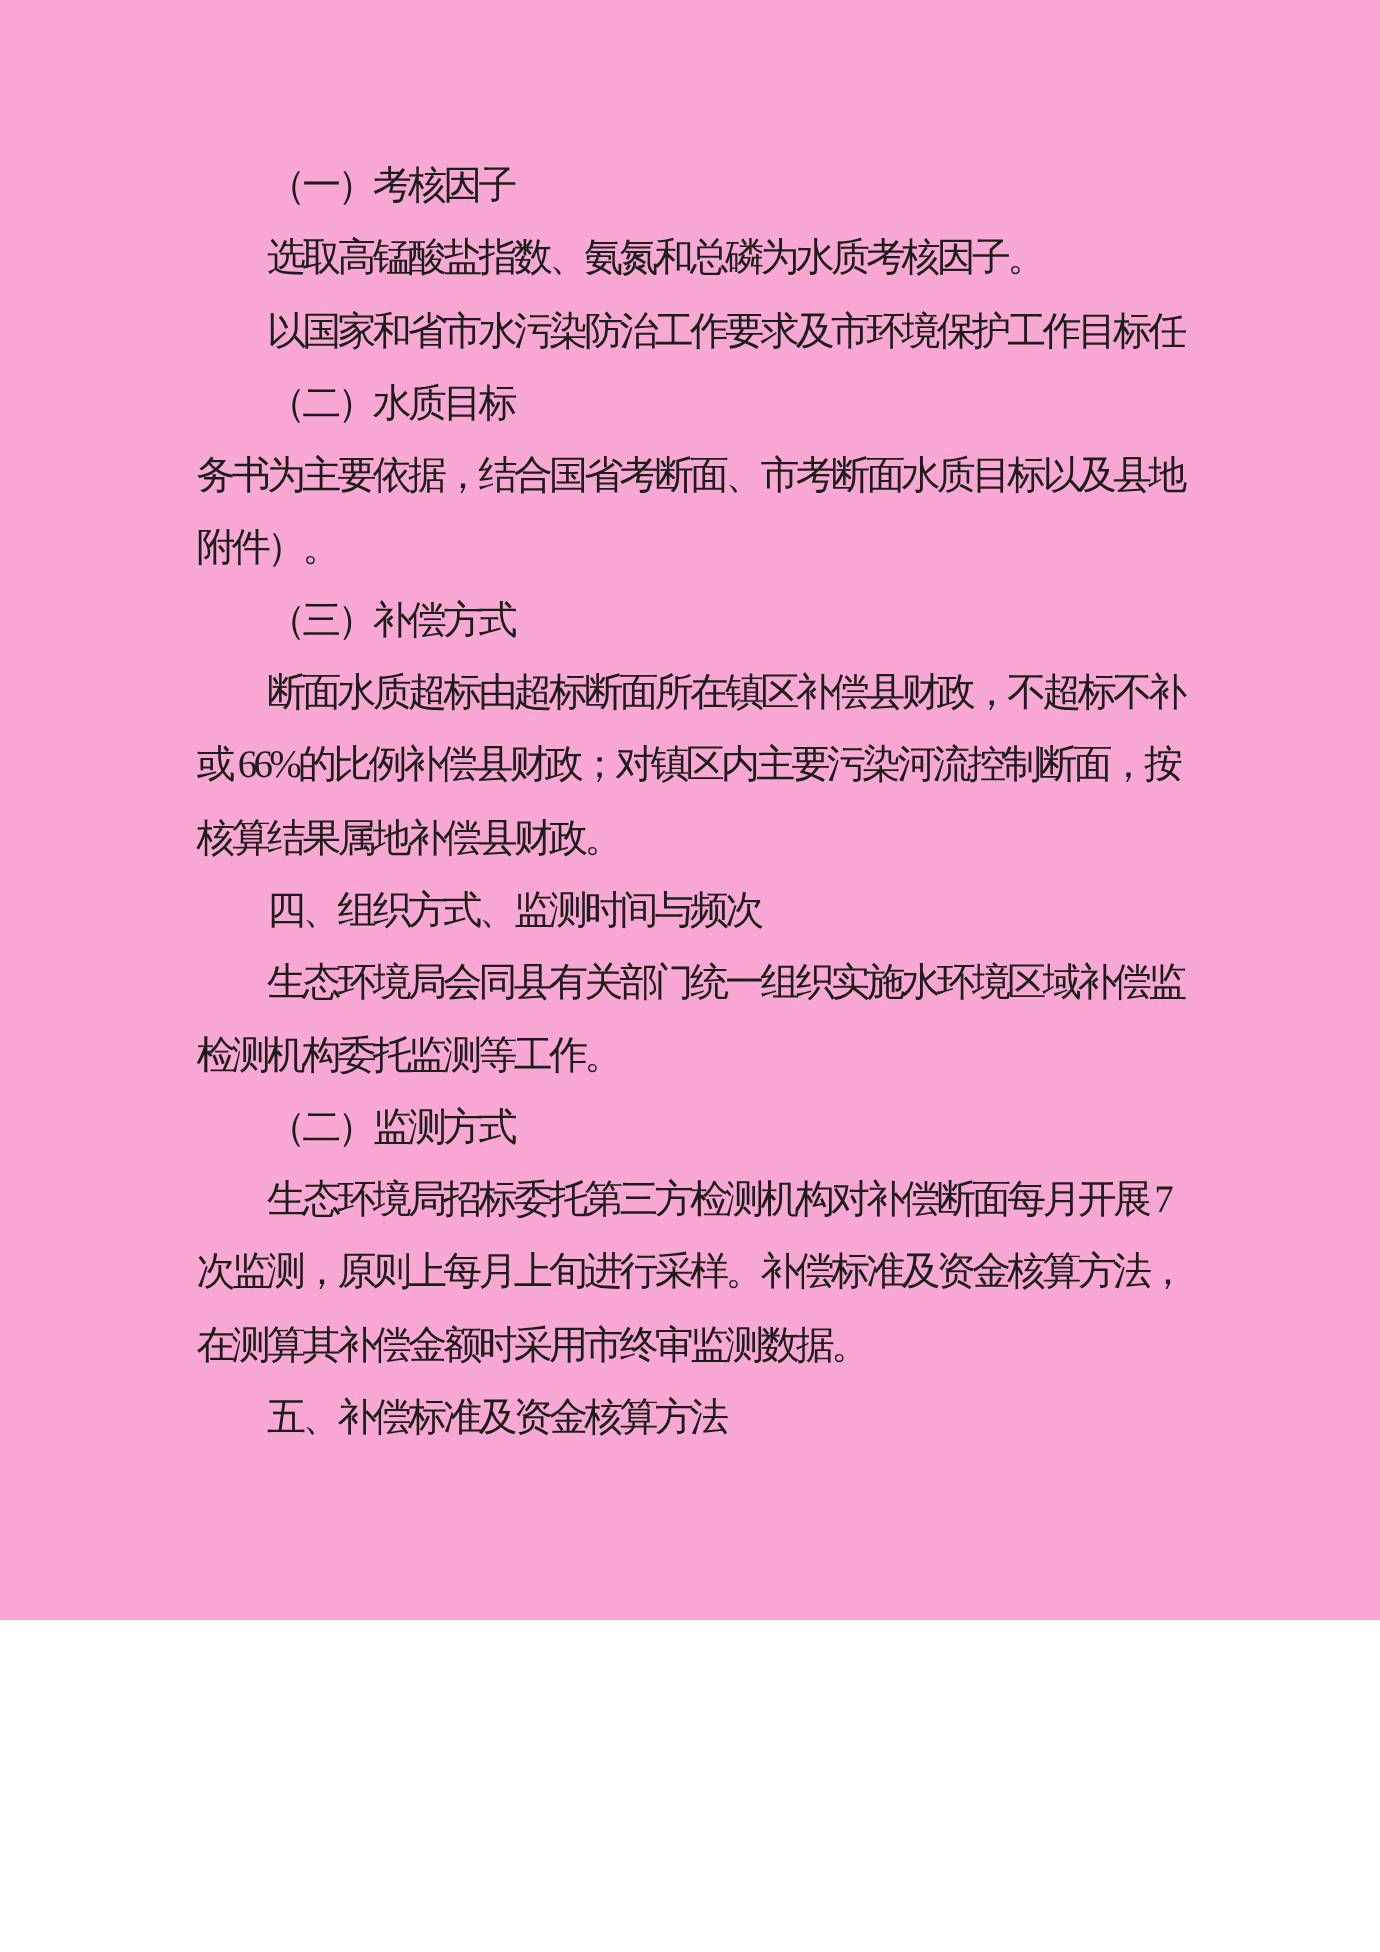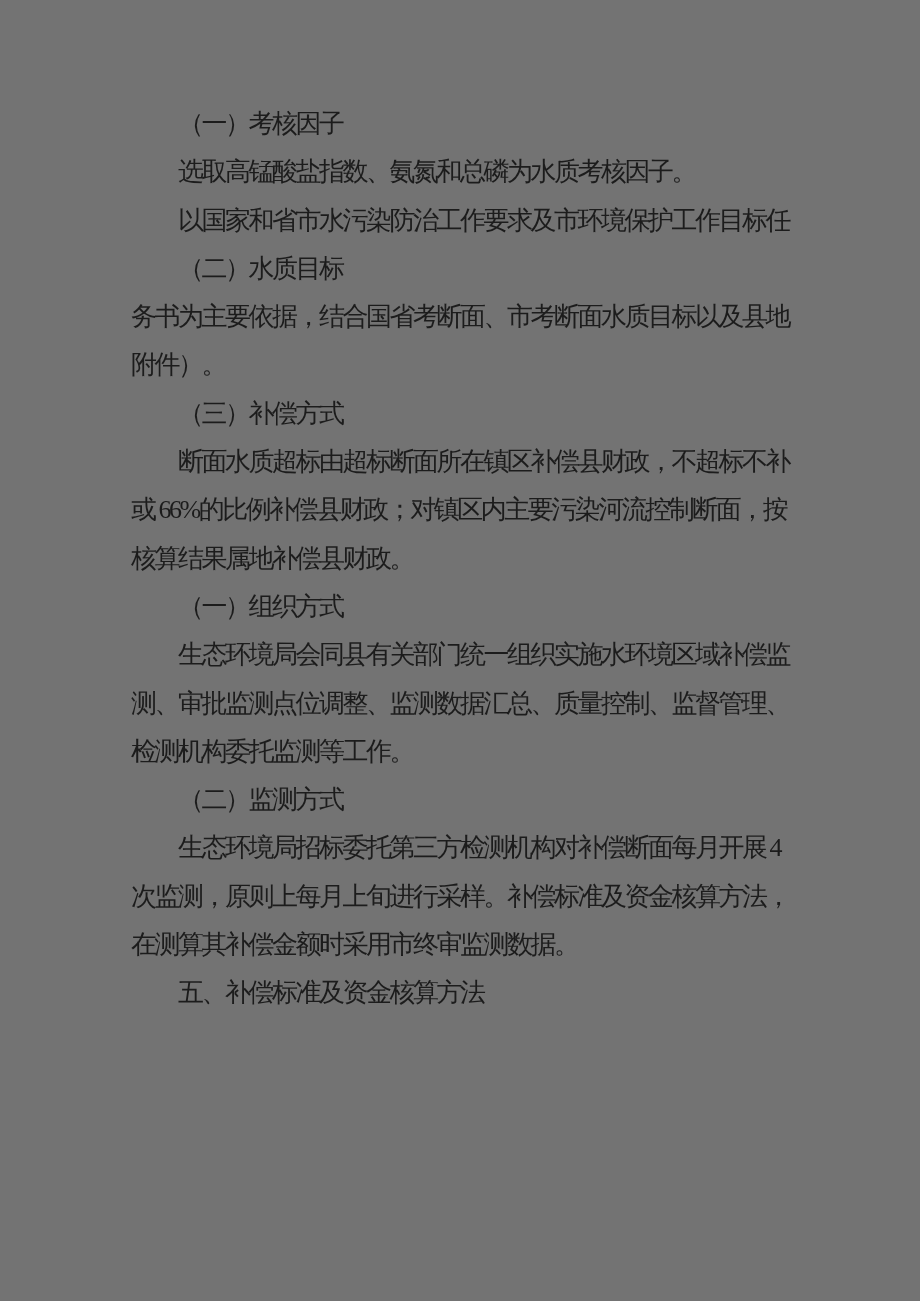--- a/index.html
+++ b/index.html
@@ -3,22 +3,22 @@
 <meta charset="utf-8">
 <style>
   html, body {
     margin: 0;
     padding: 0;
     background: #ffffff;
   }
   .page {
     position: relative;
     width: 920px;
-    height: 1301px;
-    background: #737373;
+    height: 1080px;
+    background: #f9a8d4;
     overflow: hidden;
     font-family: "Liberation Serif", "DejaVu Serif", serif;
   }
   .content {
     position: absolute;
     left: 131px;
     top: 100px;
     width: 680px;
     color: #1c1c1c;
     font-size: 26px;
@@ -41,23 +41,22 @@
     <div class="line indent">（一）考核因子</div>
     <div class="line indent">选取高锰酸盐指数、氨氮和总磷为水质考核因子。</div>
     <div class="line indent">以国家和省市水污染防治工作要求及市环境保护工作目标任</div>
     <div class="line indent">（二）水质目标</div>
     <div class="line">务书为主要依据，结合国省考断面、市考断面水质目标以及县地</div>
     <div class="line">附件）。</div>
     <div class="line indent">（三）补偿方式</div>
     <div class="line indent">断面水质超标由超标断面所在镇区补偿县财政，不超标不补</div>
     <div class="line">或 66%的比例补偿县财政；对镇区内主要污染河流控制断面，按</div>
     <div class="line">核算结果属地补偿县财政。</div>
-    <div class="line indent">（一）组织方式</div>
+    <div class="line indent">四、组织方式、监测时间与频次</div>
     <div class="line indent">生态环境局会同县有关部门统一组织实施水环境区域补偿监</div>
-    <div class="line">测、审批监测点位调整、监测数据汇总、质量控制、监督管理、</div>
     <div class="line">检测机构委托监测等工作。</div>
     <div class="line indent">（二）监测方式</div>
-    <div class="line indent">生态环境局招标委托第三方检测机构对补偿断面每月开展 4</div>
+    <div class="line indent">生态环境局招标委托第三方检测机构对补偿断面每月开展 7</div>
     <div class="line">次监测，原则上每月上旬进行采样。补偿标准及资金核算方法，</div>
     <div class="line">在测算其补偿金额时采用市终审监测数据。</div>
     <div class="line indent">五、补偿标准及资金核算方法</div>
   </div>
 </div>
 
 </body></html>

